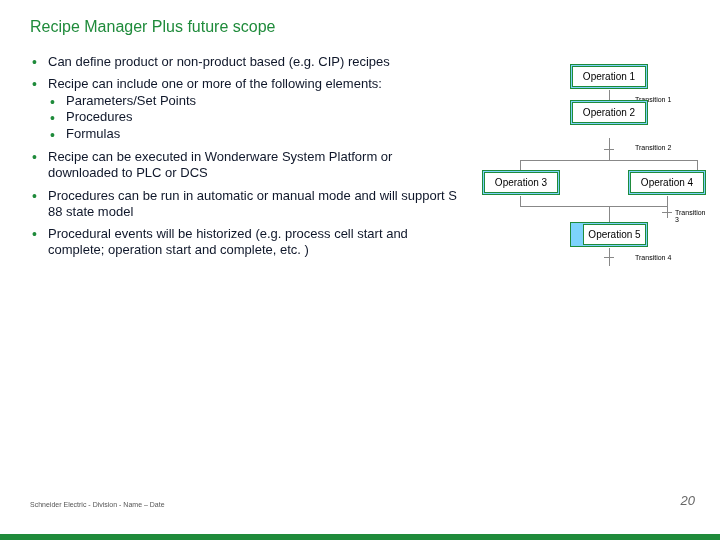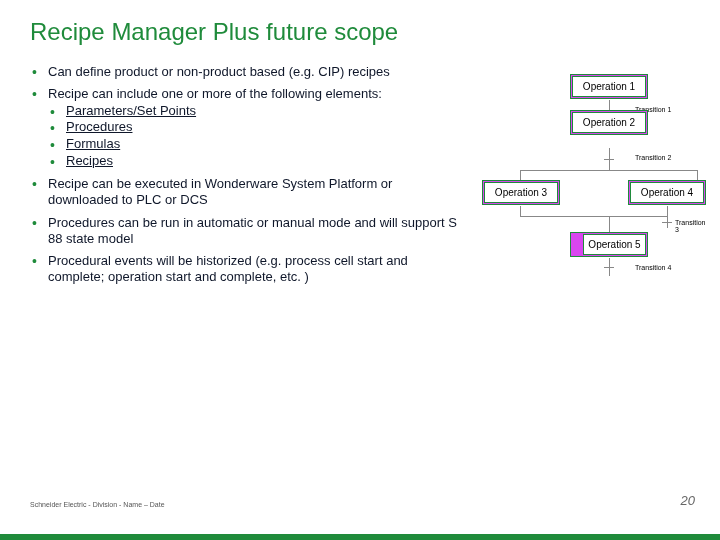--- a/index.html
+++ b/index.html
@@ -6,21 +6,21 @@
   body {
     width: 720px;
     height: 540px;
     font-family: Arial, Helvetica, sans-serif;
     background: #fff;
     position: relative;
     overflow: hidden;
   }
   .title {
     color: #1f8b3b;
-    font-size: 24px;
+    font-size: 16px;
     font-weight: normal;
     padding: 18px 0 0 30px;
   }
   .content {
     display: flex;
     padding: 18px 0 0 30px;
   }
   .bullets {
     width: 430px;
     font-size: 13px;
@@ -38,39 +38,38 @@
     position: absolute;
     left: 2px;
     top: 0;
     color: #1f8b3b;
     font-size: 14px;
   }
   .bullets ul ul li {
     position: relative;
     padding-left: 18px;
     line-height: 1.3;
-    text-decoration: underline;
   }
   .bullets ul ul li::before {
     content: "•";
     position: absolute;
     left: 2px;
     top: 0;
     color: #1f8b3b;
     font-size: 14px;
   }
   .diagram {
     width: 250px;
     font-size: 10px;
     padding-top: 25px;
     position: relative;
   }
   .opbox {
     border: 1px solid #1f8b3b;
-    background: #d946ef;
+    background: #7dd3fc;
     padding: 1px;
     width: 78px;
     text-align: center;
     font-size: 10px;
     position: absolute;
   }
   .opbox-inner {
     background: #fff;
     padding: 4px 2px;
     border: 1px solid #1f8b3b;
@@ -122,21 +121,20 @@
 <div class="content">
   <div class="bullets">
     <ul>
       <li>Can define product or non-product based (e.g. CIP) recipes</li>
       <li>
         <span>Recipe can include one or more of the following elements:</span>
         <ul>
           <li>Parameters/Set Points</li>
           <li>Procedures</li>
           <li>Formulas</li>
-          <li>Recipes</li>
         </ul>
       </li>
       <li>Recipe can be executed in Wonderware System Platform or downloaded to PLC or DCS</li>
       <li>Procedures can be run in automatic or manual mode and will support S 88 state model</li>
       <li>Procedural events will be historized (e.g. process cell start and complete; operation start and complete, etc. )</li>
     </ul>
   </div>
 
   <div class="diagram">
 

